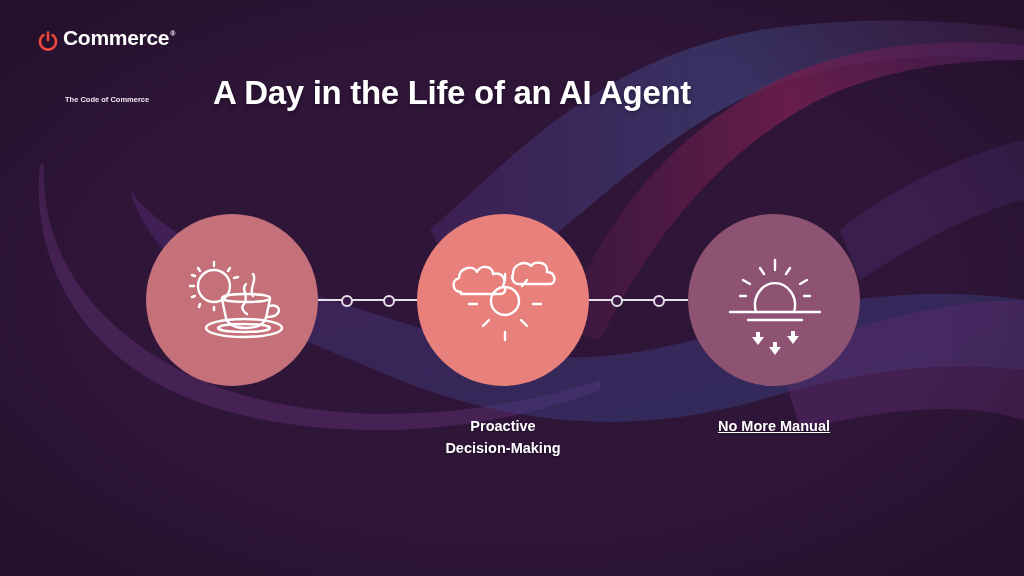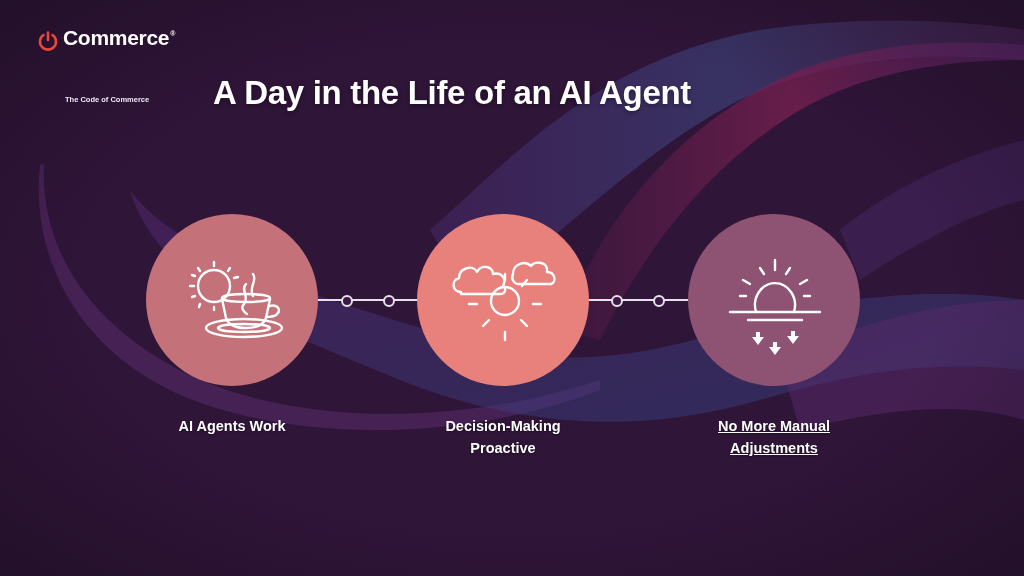--- a/index.html
+++ b/index.html
@@ -101,40 +101,39 @@
     <path d="M 100 70 C 94 76, 104 82, 98 90 C 94 94, 98 98, 101 100"></path>
     <path d="M 107 60 C 112 66, 102 74, 107 82"></path>
     <ellipse cx="100" cy="84" rx="24" ry="4"></ellipse>
     <path d="M 76 85 L 80 104 C 82 110, 88 114, 100 114 C 112 114, 118 110, 120 104 L 124 85"></path>
     <path d="M 123 92 C 132 90, 136 96, 130 101 C 127 103, 122 103, 120 103"></path>
     <ellipse cx="98" cy="114" rx="38" ry="9"></ellipse>
     <ellipse cx="98" cy="114" rx="26" ry="4"></ellipse>
   </svg>
 </div>
 <div class="label" style="left:132px;">
-  <div>AI Agents Work</div>
 </div>
 
 <div class="circle" style="left:417px; background:#e8807c;">
   <svg viewBox="0 0 172 172" fill="none" stroke="#fff" stroke-width="2.4" stroke-linecap="round" stroke-linejoin="round">
     <path d="M 44 78 C 35 78, 34 66, 42 64 C 42 54, 56 50, 60 58 C 64 50, 76 52, 76 60 C 84 58, 90 64, 86 72 C 90 74, 88 80, 84 80 L 44 80 Z"></path>
     <path d="M 96 60 C 96 50, 108 46, 114 52 C 118 46, 132 48, 130 58 C 138 58, 140 68, 134 70 L 102 70 C 96 70, 94 64, 96 60 Z"></path>
     <circle cx="88" cy="87" r="14"></circle>
     <line x1="88" y1="60" x2="88" y2="66"></line>
     <line x1="105" y1="72" x2="110" y2="66"></line>
     <line x1="52" y1="90" x2="60" y2="90"></line>
     <line x1="116" y1="90" x2="124" y2="90"></line>
     <line x1="66" y1="112" x2="72" y2="106"></line>
     <line x1="110" y1="112" x2="104" y2="106"></line>
     <line x1="88" y1="118" x2="88" y2="126"></line>
   </svg>
 </div>
 <div class="label" style="left:403px;">
+  <div>Proactive</div>
   <div>Decision-Making</div>
-  <div>Proactive</div>
 </div>
 
 <div class="circle" style="left:688px; background:#8e5272;">
   <svg viewBox="0 0 172 172" fill="none" stroke="#fff" stroke-width="2.4" stroke-linecap="round" stroke-linejoin="round">
     <path d="M 68 98 A 20 22 0 1 1 106 98"></path>
     <line x1="87" y1="46" x2="87" y2="56"></line>
     <line x1="72" y1="54" x2="76" y2="60"></line>
     <line x1="102" y1="54" x2="98" y2="60"></line>
     <line x1="55" y1="66" x2="62" y2="70"></line>
     <line x1="119" y1="66" x2="112" y2="70"></line>
@@ -147,14 +146,13 @@
       <path d="M 64 123 L 76 123 L 70 131 Z"></path>
       <rect x="103" y="117" width="4" height="6"></rect>
       <path d="M 99 122 L 111 122 L 105 130 Z"></path>
       <rect x="85" y="128" width="4" height="6"></rect>
       <path d="M 81 133 L 93 133 L 87 141 Z"></path>
     </g>
   </svg>
 </div>
 <div class="label" style="left:674px;text-decoration:underline;">
   <div>No More Manual</div>
-  <div>Adjustments</div>
 </div>
 
 </body></html>

